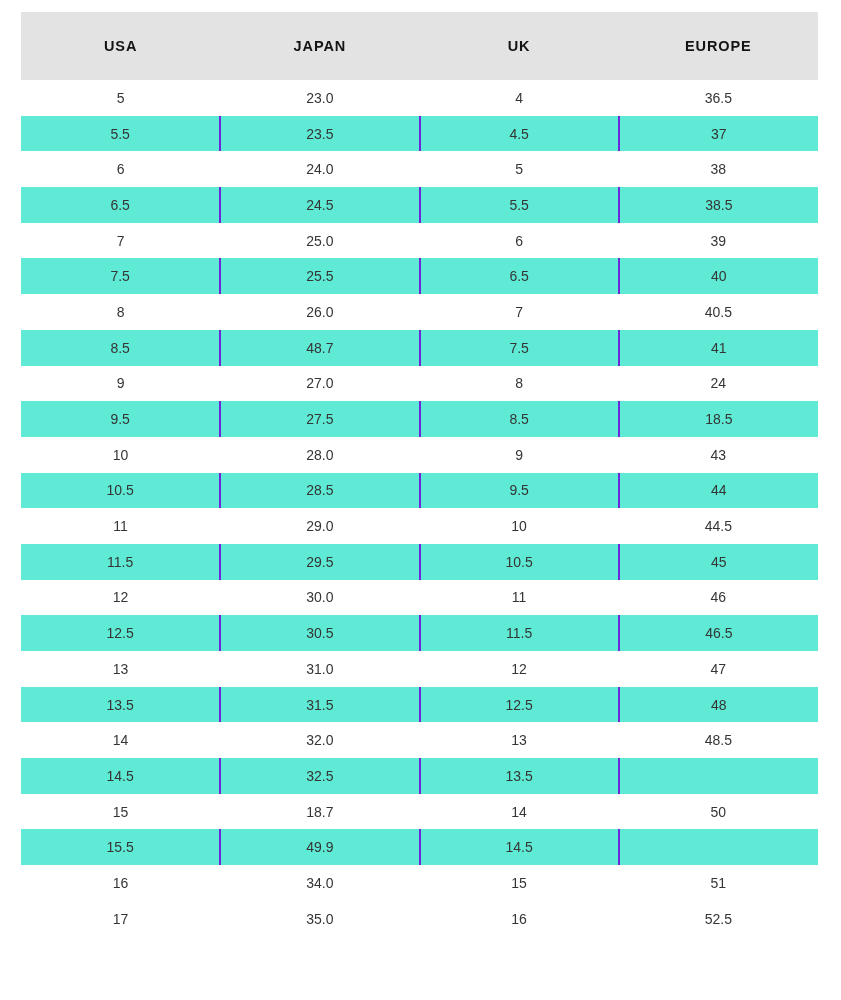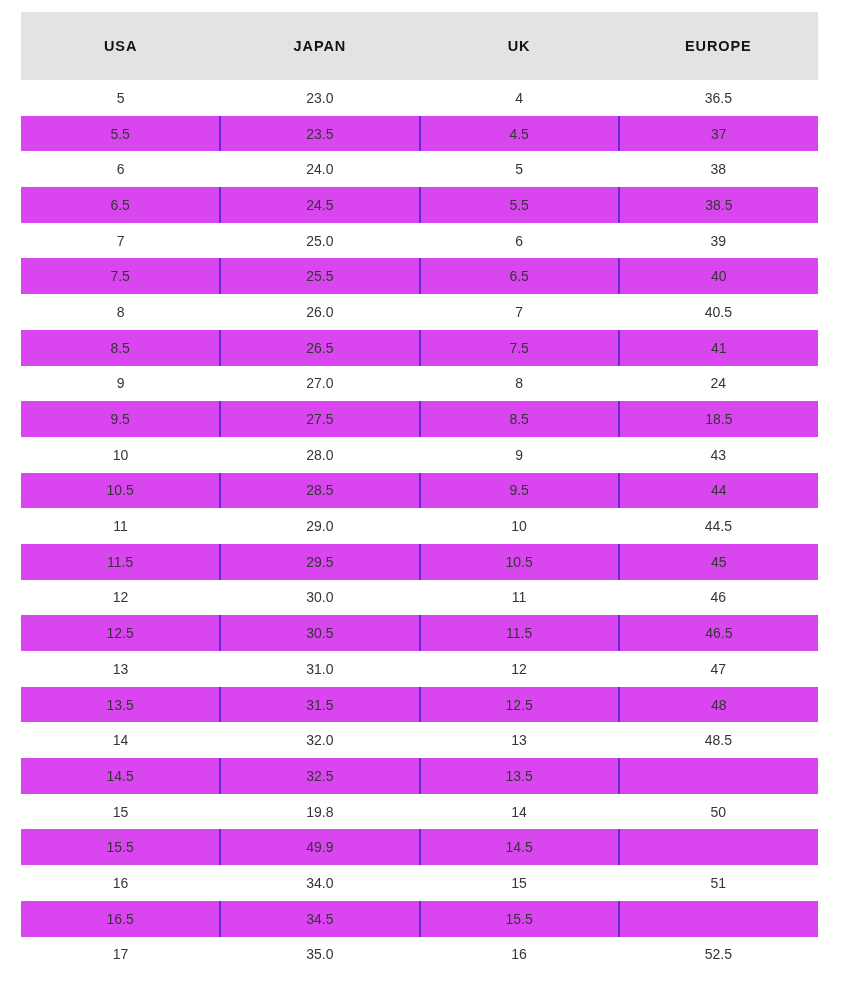--- a/index.html
+++ b/index.html
@@ -59,21 +59,21 @@
   
   .size-table tbody tr {
     height: 35.7px;
   }
 
   .size-table tbody tr.row-even {
     background: #ffffff;
   }
 
   .size-table tbody tr.row-odd {
-    background: #d946ef;
+    background: #5eead4;
   }
 
   .size-table tbody td {
     height: 35.7px;
     padding: 0;
     margin: 0;
     text-align: center;
     vertical-align: middle;
     font-size: 14px;
     font-weight: normal;
@@ -144,21 +144,21 @@
           <td>40</td>
         </tr>
         <tr class="row-even">
           <td>8</td>
           <td>26.0</td>
           <td>7</td>
           <td>40.5</td>
         </tr>
         <tr class="row-odd">
           <td>8.5</td>
-          <td>26.5</td>
+          <td>48.7</td>
           <td>7.5</td>
           <td>41</td>
         </tr>
         <tr class="row-even">
           <td>9</td>
           <td>27.0</td>
           <td>8</td>
           <td>24</td>
         </tr>
         <tr class="row-odd">
@@ -222,42 +222,36 @@
           <td>48.5</td>
         </tr>
         <tr class="row-odd">
           <td>14.5</td>
           <td>32.5</td>
           <td>13.5</td>
           <td></td>
         </tr>
         <tr class="row-even">
           <td>15</td>
-          <td>19.8</td>
+          <td>18.7</td>
           <td>14</td>
           <td>50</td>
         </tr>
         <tr class="row-odd">
           <td>15.5</td>
           <td>49.9</td>
           <td>14.5</td>
           <td></td>
         </tr>
         <tr class="row-even">
           <td>16</td>
           <td>34.0</td>
           <td>15</td>
           <td>51</td>
         </tr>
-        <tr class="row-odd">
-          <td>16.5</td>
-          <td>34.5</td>
-          <td>15.5</td>
-          <td></td>
-        </tr>
         <tr class="row-even">
           <td>17</td>
           <td>35.0</td>
           <td>16</td>
           <td>52.5</td>
         </tr>
       </tbody>
   </table>
 
 </div>

